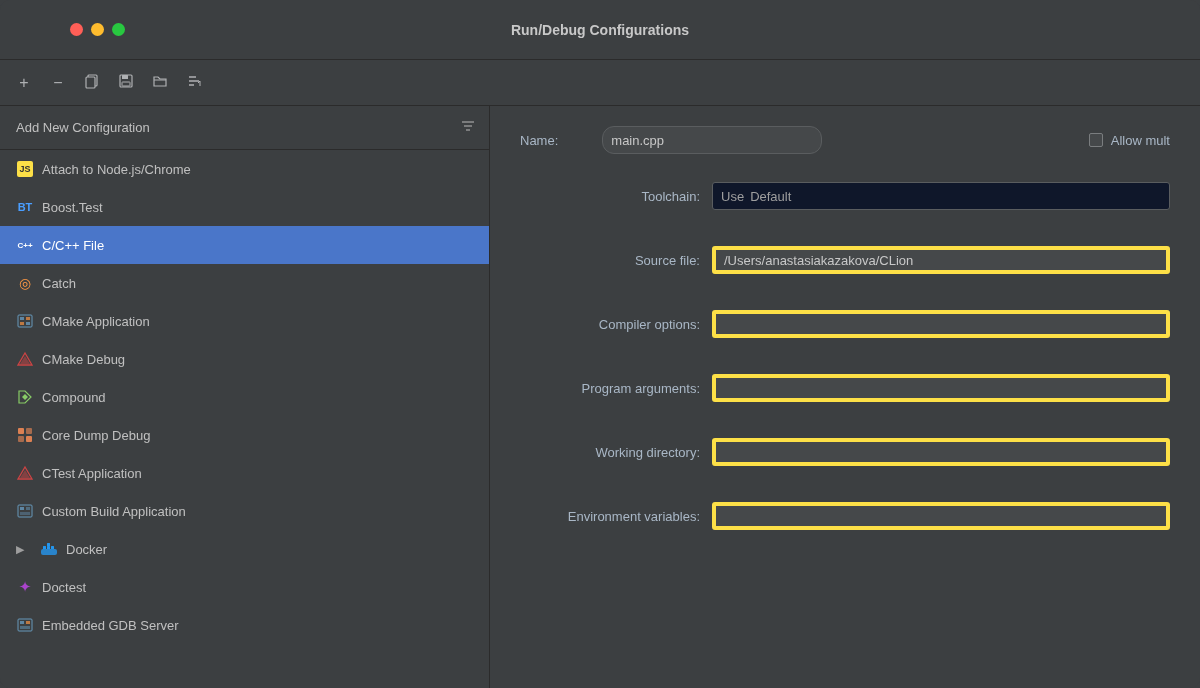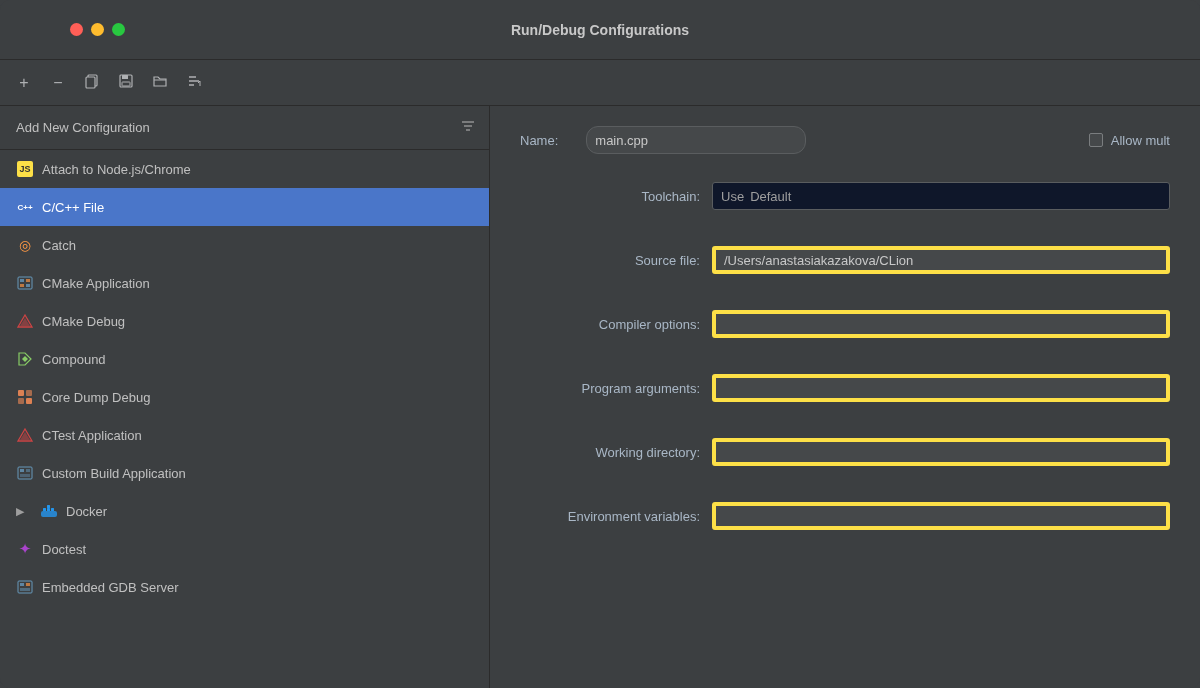--- a/index.html
+++ b/index.html
@@ -195,21 +195,21 @@
     .name-row {
       display: flex;
       align-items: center;
       gap: 20px;
       margin-bottom: 28px;
     }
 
     .name-label {
       font-size: 13px;
       color: #a9b7c6;
-      margin-right: 8px;
+      margin-right: 24px;
     }
 
     .name-input {
       width: 220px;
       height: 28px;
       background: #45484a;
       border: 1px solid #5a5d5f;
       border-radius: 12px;
       color: #c8c8c8;
       font-size: 13px;
@@ -371,20 +371,24 @@
 
       <div class="config-list">
 
         <div class="config-item">
           <div class="item-icon">
             <div class="icon-nodejs">JS</div>
           </div>
           <span class="item-label">Attach to Node.js/Chrome</span>
         </div>
 
+        <div class="config-item">
+          <div class="item-icon icon-boost" style="font-size:11px;font-weight:bold;color:#4a9eff;">BT</div>
+          <span class="item-label">Boost.Test</span>
+        </div>
 
         <div class="config-item selected">
           <div class="item-icon">
             <div class="icon-cpp">C++</div>
           </div>
           <span class="item-label">C/C++ File</span>
         </div>
 
         <div class="config-item">
           <div class="item-icon" style="color:#ff9944;font-size:14px;">◎</div>

